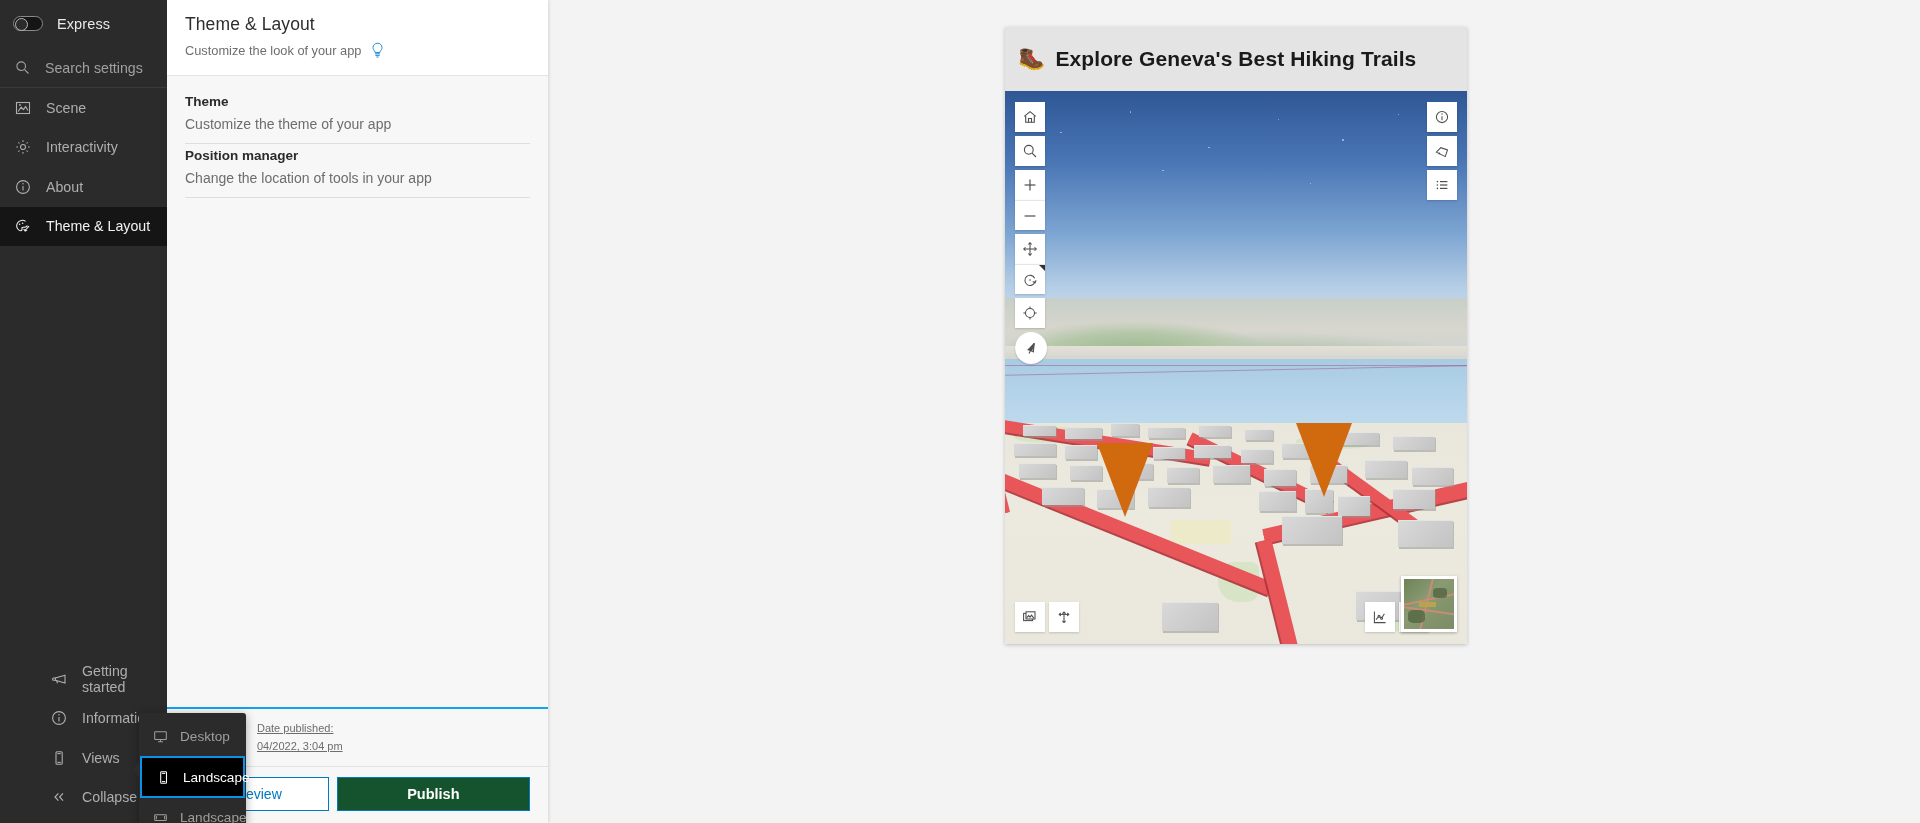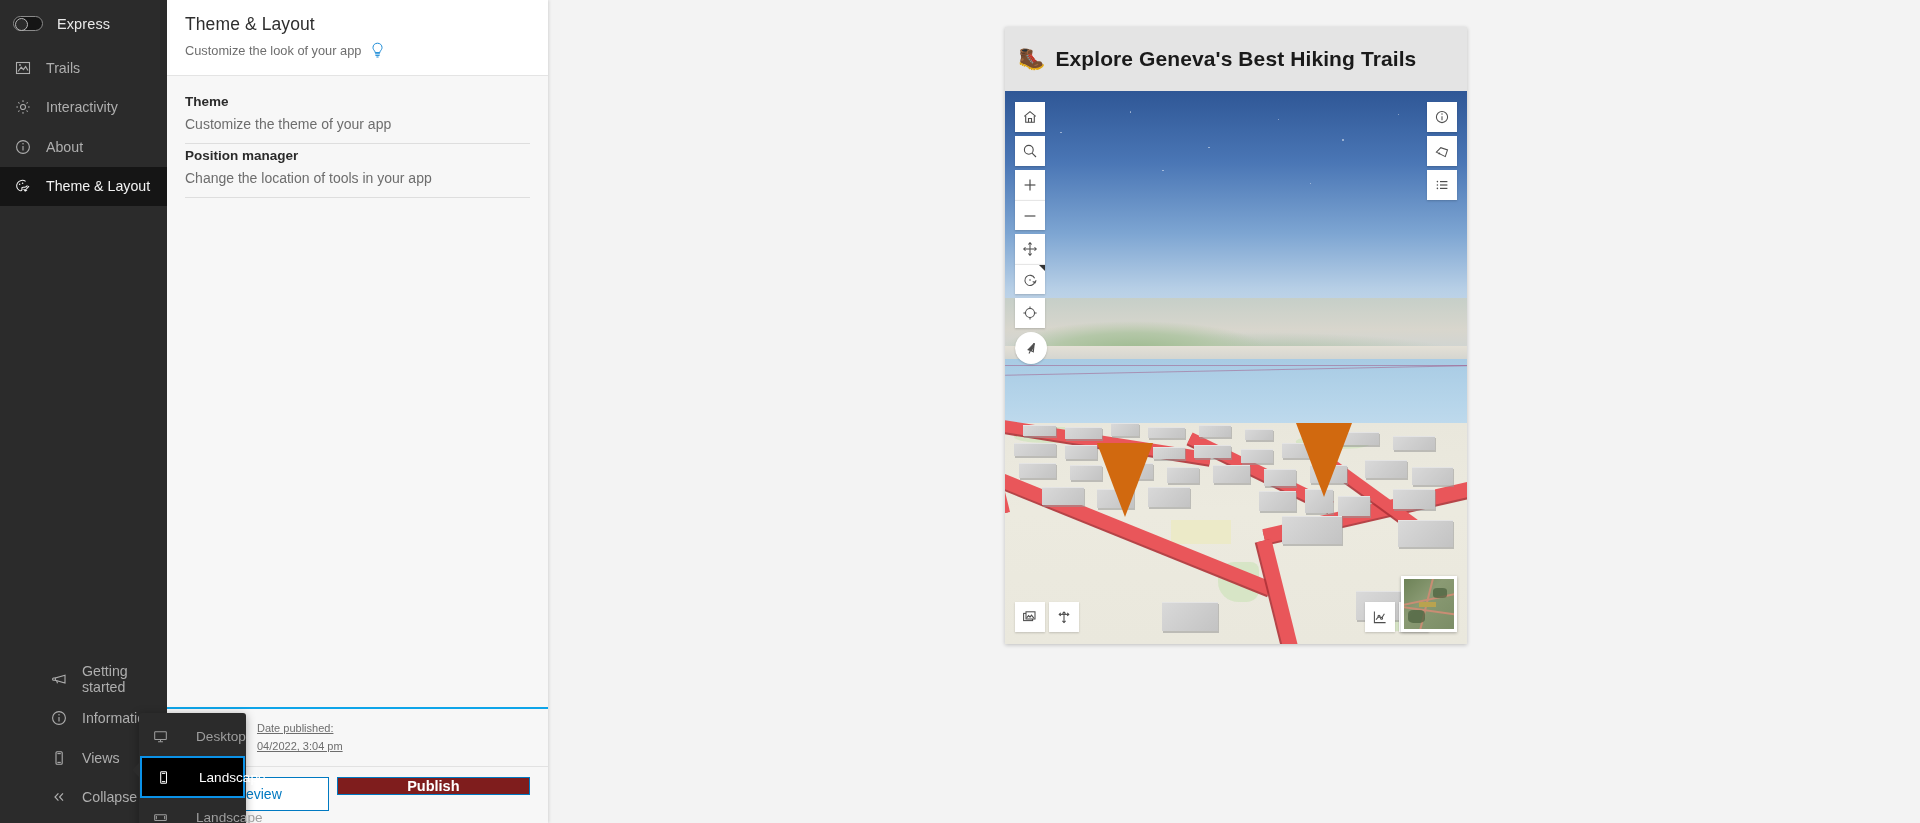--- a/index.html
+++ b/index.html
@@ -98,42 +98,42 @@
     display: flex; gap: 8px; padding: 10px 18px 12px 18px;
     border-top: 1px solid #e2e2e2; align-items: stretch;
   }
   .preview-btn {
     flex: 1 1 0; background: #fff; border: 1px solid #0079c1;
     color: #0079c1; font-size: 14px; height: 34px;
     display: flex; align-items: center; justify-content: center;
     cursor: pointer; font-family: "Liberation Sans", sans-serif;
   }
   .publish-btn {
-    flex: 1.35 1 0; background: #7f1d1d; border: 1px solid #0079c1;
-    color: #fff; font-size: 14.5px; font-weight: bold; height: 18px;
+    flex: 1.35 1 0; background: #14532d; border: 1px solid #0079c1;
+    color: #fff; font-size: 14.5px; font-weight: bold; height: 34px;
     display: flex; align-items: center; justify-content: center;
     cursor: pointer; font-family: "Liberation Sans", sans-serif;
   }
 
   
   .views-popup {
     position: absolute; left: 139px; top: 713px;
     width: 107px; background: #2b2b2b;
     border-radius: 3px; z-index: 60;
     box-shadow: 0 2px 10px rgba(0,0,0,.35);
     padding: 4px 0 4px 0;
   }
   .views-popup::before {
     content: ""; position: absolute; left: -7px; top: 50px;
     border-top: 7px solid transparent; border-bottom: 7px solid transparent;
     border-right: 7px solid #2b2b2b;
   }
   .popup-item {
     height: 39px; display: flex; align-items: center;
-    gap: 28px; padding-left: 13px;
+    gap: 12px; padding-left: 13px;
     color: #9e9e9e; font-size: 13.6px; cursor: pointer;
   }
   .popup-item.selected {
     background: #000; color: #fff;
     border: 2px solid #0b92e8; margin: 0 1px;
     height: 42px;
   }
   .popup-item .ico { width: 16px; height: 16px; flex: none; display: flex; align-items: center; justify-content: center; }
 
   
@@ -223,32 +223,41 @@
 
 <div id="app">
 
   <div class="sidebar">
 
     <div class="express-row">
       <div class="toggle"></div>
       <span class="express-label">Express</span>
     </div>
 
+    <div class="search-row">
+      <span class="ico" style="width:16px;height:16px;display:flex;align-items:center;justify-content:center;">
+        <svg width="15" height="15" viewBox="0 0 16 16" fill="none" stroke="#a0a0a0" stroke-width="1.2">
+          <circle cx="6.6" cy="6.6" r="4.6"></circle>
+            <line x1="10.2" y1="10.2" x2="14.4" y2="14.4"></line>
+        </svg>
+      </span>
+      <input placeholder="Search settings" style="">
+    </div>
 
     <div class="nav-list">
 
       <div class="nav-item">
         <span class="ico">
           <svg width="16" height="16" viewBox="0 0 16 16" fill="none" stroke="#aeaeae" stroke-width="1.1">
             <rect x="1.5" y="2.5" width="13" height="11"></rect>
             <path d="M3 11.5 L6.2 7.2 L8.4 9.6 L10.6 6.6 L13 10.5"></path>
             <circle cx="5" cy="5" r=".9" fill="#aeaeae" stroke="none"></circle>
           </svg>
         </span>
-        <span>Trails</span>
+        <span>Scene</span>
       </div>
 
       <div class="nav-item">
         <span class="ico">
           <svg width="16" height="16" viewBox="0 0 16 16" fill="none" stroke="#aeaeae" stroke-width="1.05">
             <circle cx="8" cy="8" r="2.5"></circle>
             <path d="M8 1.3v1.7M8 13v1.7M14.7 8h-1.7M3 8H1.3M12.7 3.3l-1.2 1.2M4.5 11.5l-1.2 1.2M12.7 12.7l-1.2-1.2M4.5 4.5L3.3 3.3"></path>
           </svg>
         </span>
         <span>Interactivity</span>

